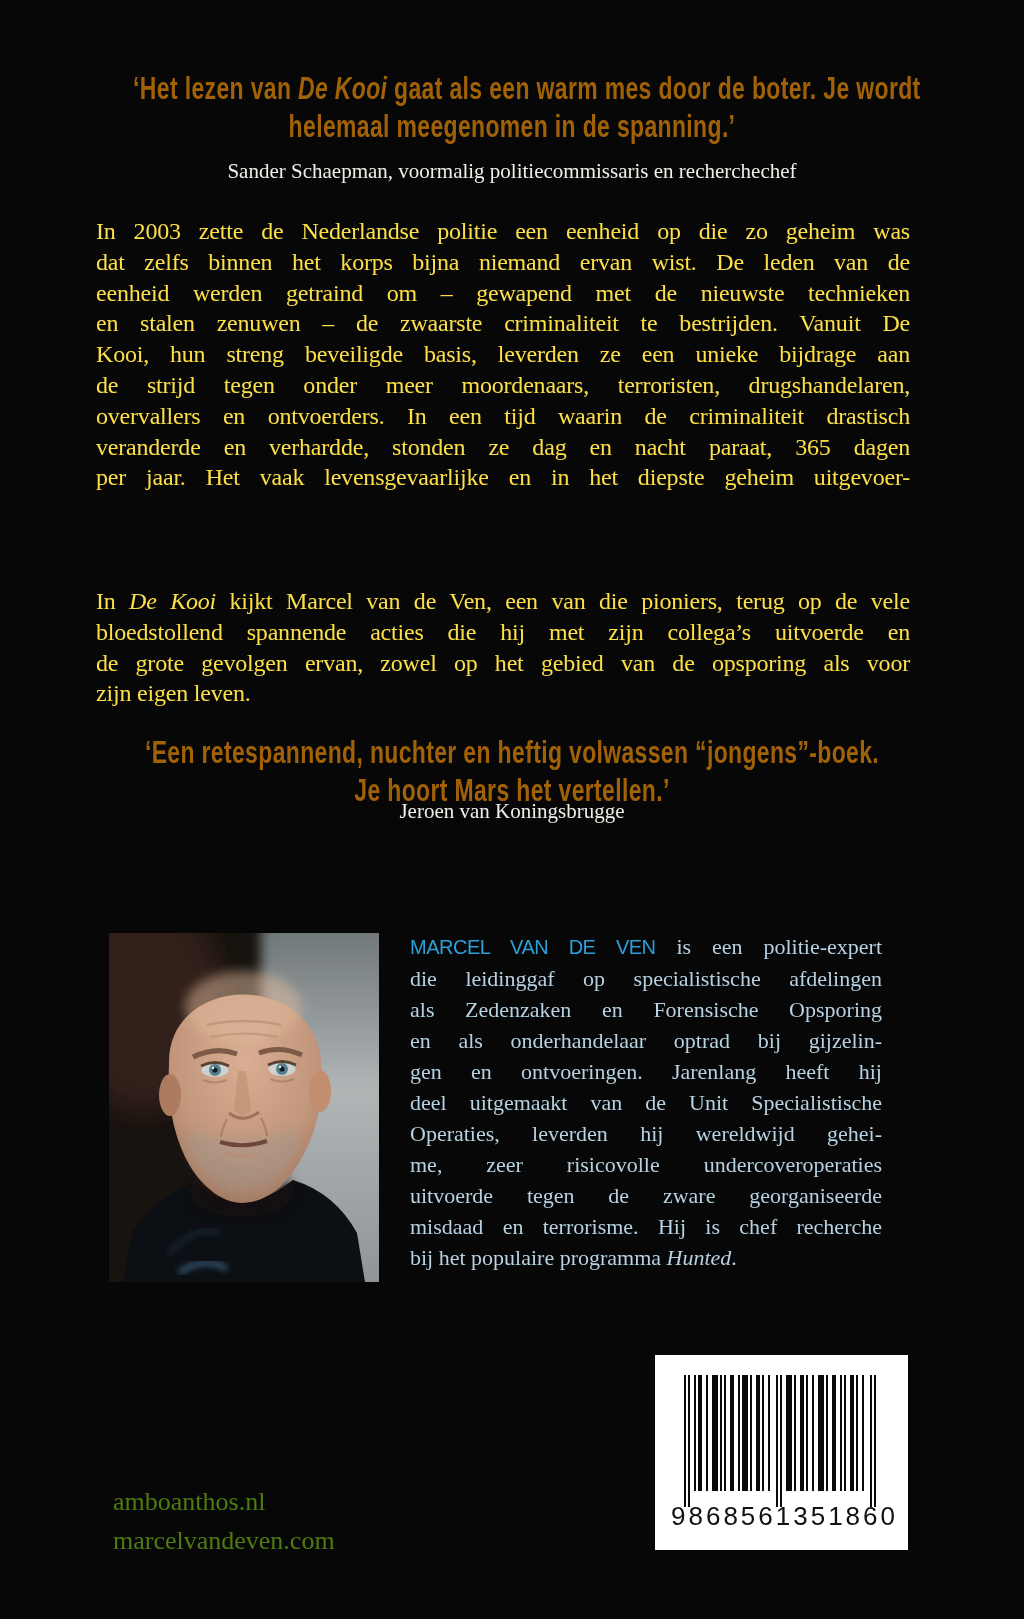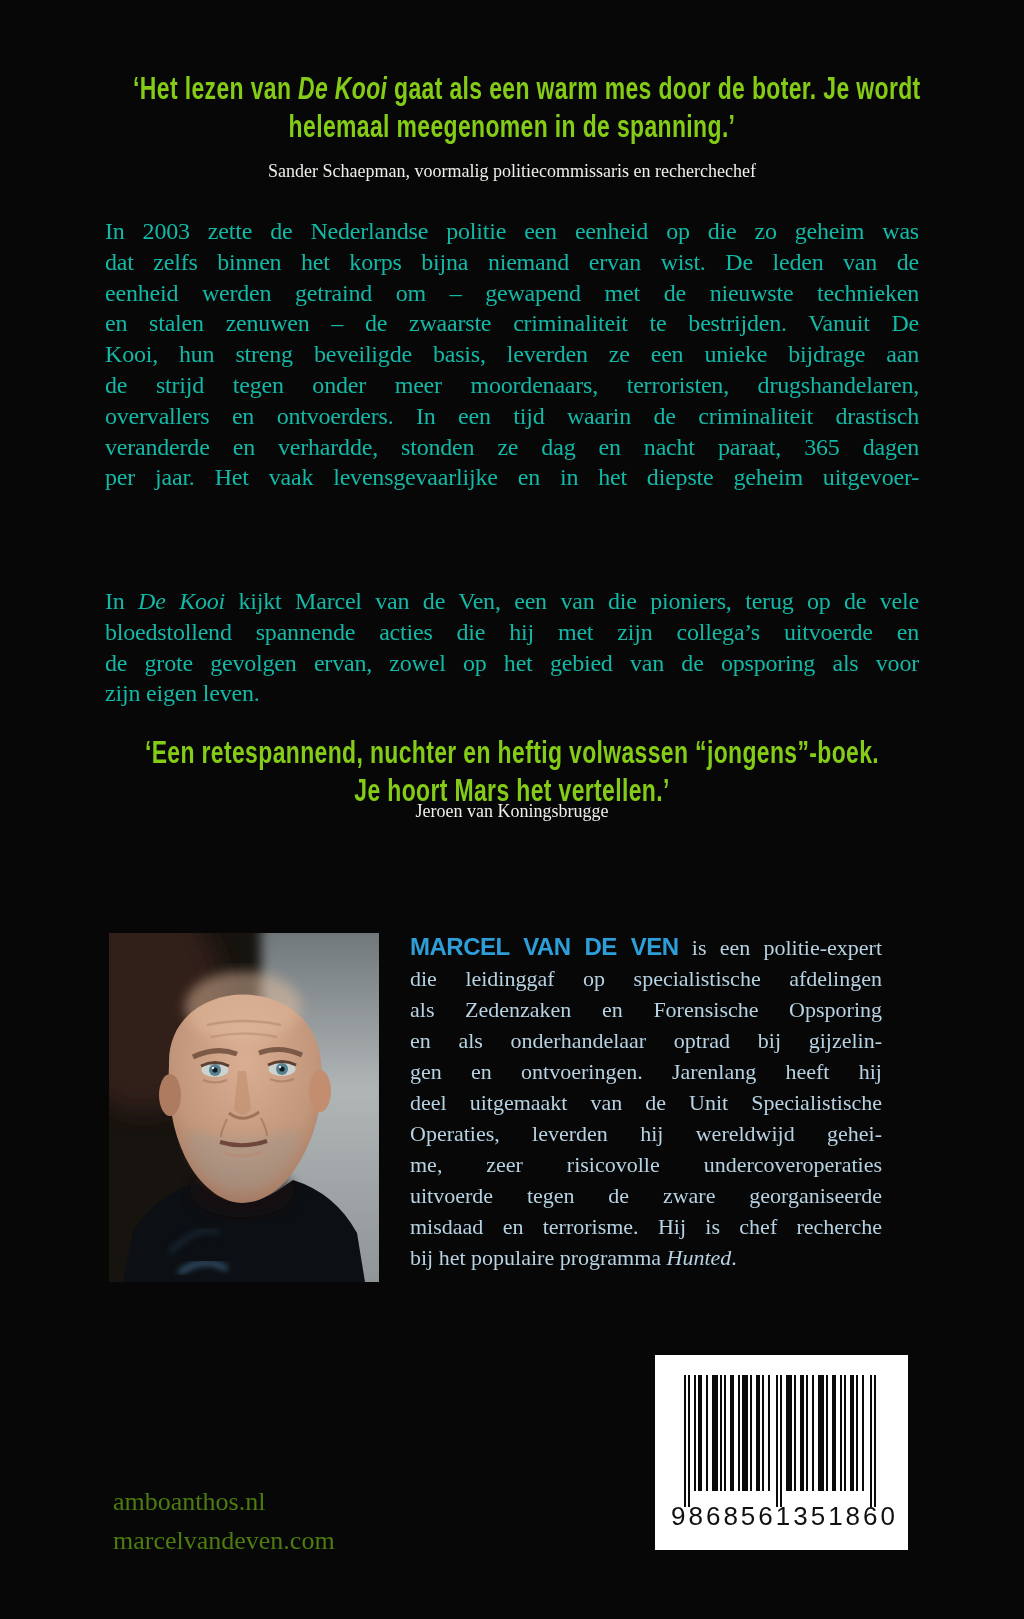--- a/index.html
+++ b/index.html
@@ -3,51 +3,51 @@
 <meta charset="utf-8">
 <style>
   * { margin:0; padding:0; box-sizing:border-box; }
   html,body { background:#000; }
   #cover {
     position:relative; width:1024px; height:1619px;
     background:#070707; overflow:hidden;
     font-family:"Liberation Serif", serif;
   }
   
-  .quote { position:absolute; left:0; width:1024px; text-align:center; color:#84cc16; }
+  .quote { position:absolute; left:0; width:1024px; text-align:center; color:#a16207; }
   .quote .qline {
     display:block; white-space:nowrap;
     font-family:"Liberation Sans", sans-serif; font-weight:bold;
     font-size:31px; line-height:38px; letter-spacing:0.5px;
     transform:scaleX(0.74); transform-origin:50% 50%;
   }
   .quote .it { font-style:italic; }
   .attr {
     position:absolute; left:0; width:1024px; text-align:center;
-    color:#f1efe9; font-size:18px; line-height:34px;
-  }
-  
-  .para { position:absolute; left:105px; width:814px; color:#14b8a6;
+    color:#f1efe9; font-size:21px; line-height:34px;
+  }
+  
+  .para { position:absolute; left:96px; width:814px; color:#fde047;
           font-size:24px; letter-spacing:-0.2px; }
   .para .jline { display:block; line-height:30.8px; text-align:justify; text-align-last:justify; }
   .para .lline { display:block; line-height:30.8px; text-align:left; }
   .para .it { font-style:italic; }
   
   #author-photo-wrap {
     position:absolute; left:109px; top:933px; width:270px; height:349px;
     overflow:hidden; background:#16120e;
   }
   #bio { position:absolute; left:410px; top:931px; width:472px;
          color:#b7d2e2; font-size:22px; }
   #bio .jline { display:block; line-height:31px; text-align:justify; text-align-last:justify; }
   #bio .lline { display:block; line-height:31px; text-align:left; }
   #bio .it { font-style:italic; }
   .author-name {
-    font-family:"Liberation Sans", sans-serif; font-weight:bold;
-    color:#2e9ed9; font-size:24px; letter-spacing:-0.5px;
+    font-family:"Liberation Sans", sans-serif; font-weight:normal;
+    color:#2e9ed9; font-size:20px; letter-spacing:-0.5px;
   }
   
   #footer { position:absolute; left:113px; top:1482px; color:#4d7c0f;
             font-size:26px; line-height:39px; }
   #footer .site { display:block; }
   
   #barcode {
     position:absolute; left:655px; top:1355px; width:253px; height:195px;
     background:#ffffff; overflow:hidden;
   }

